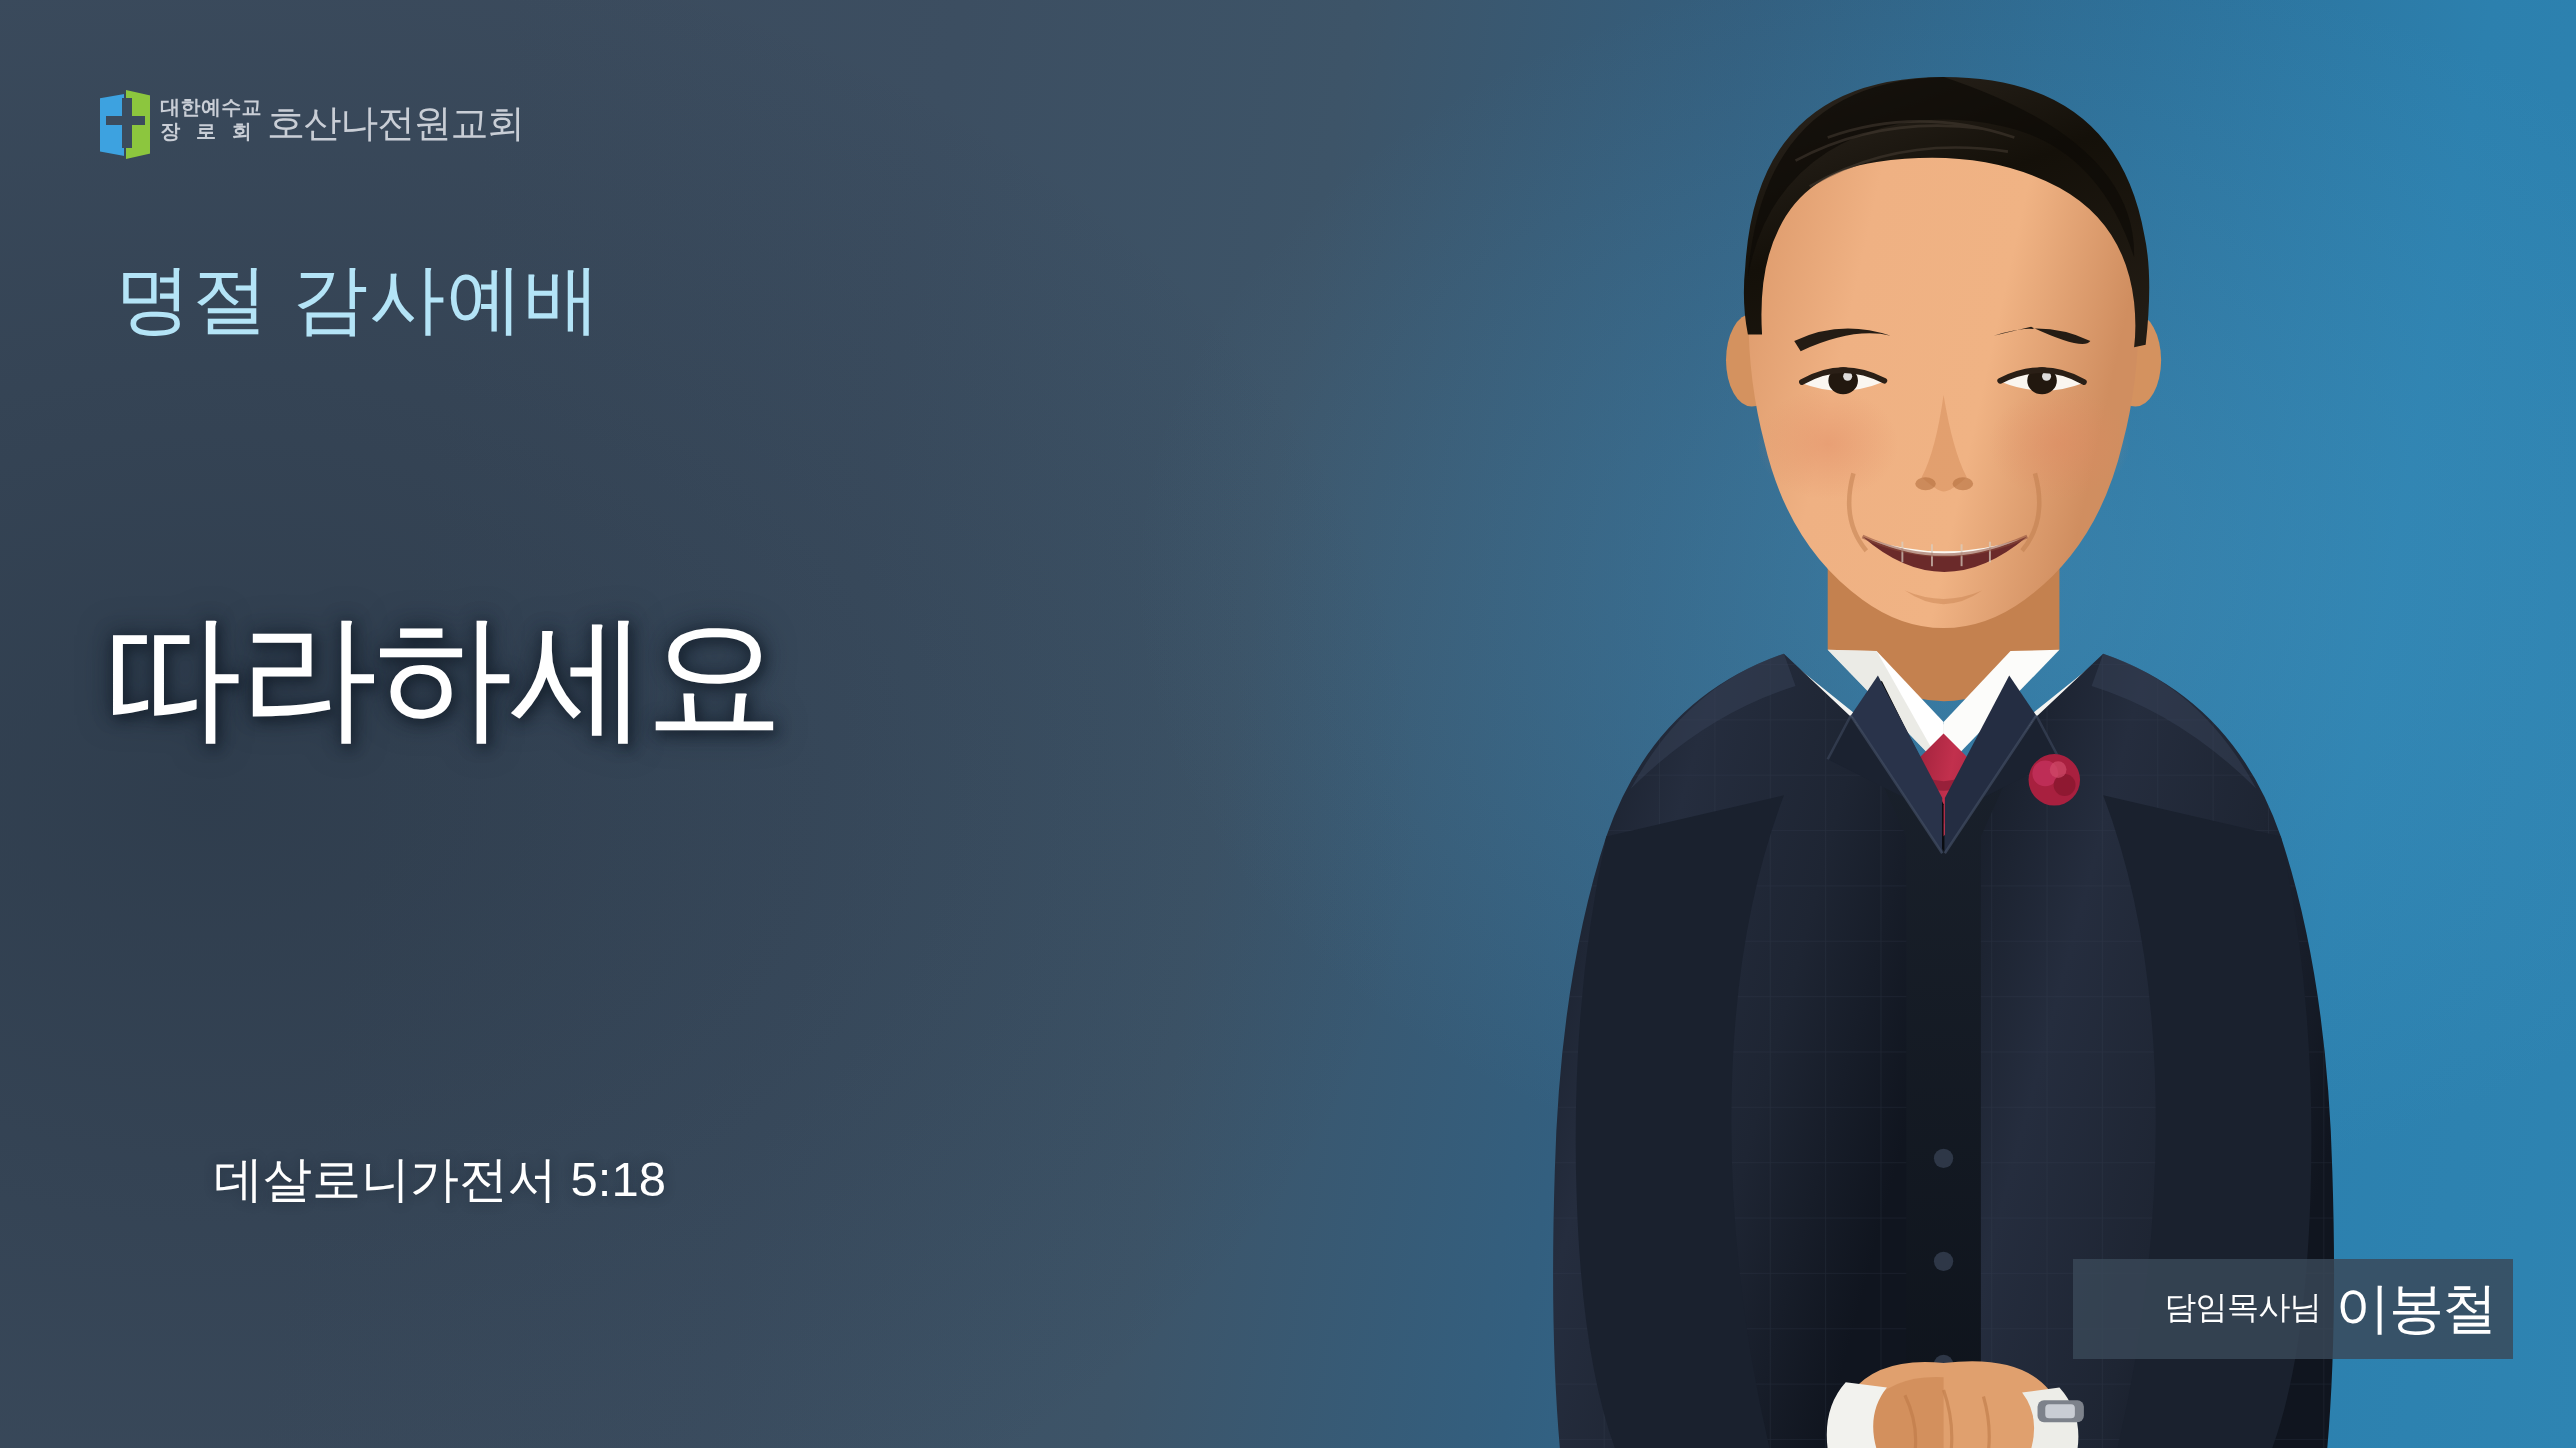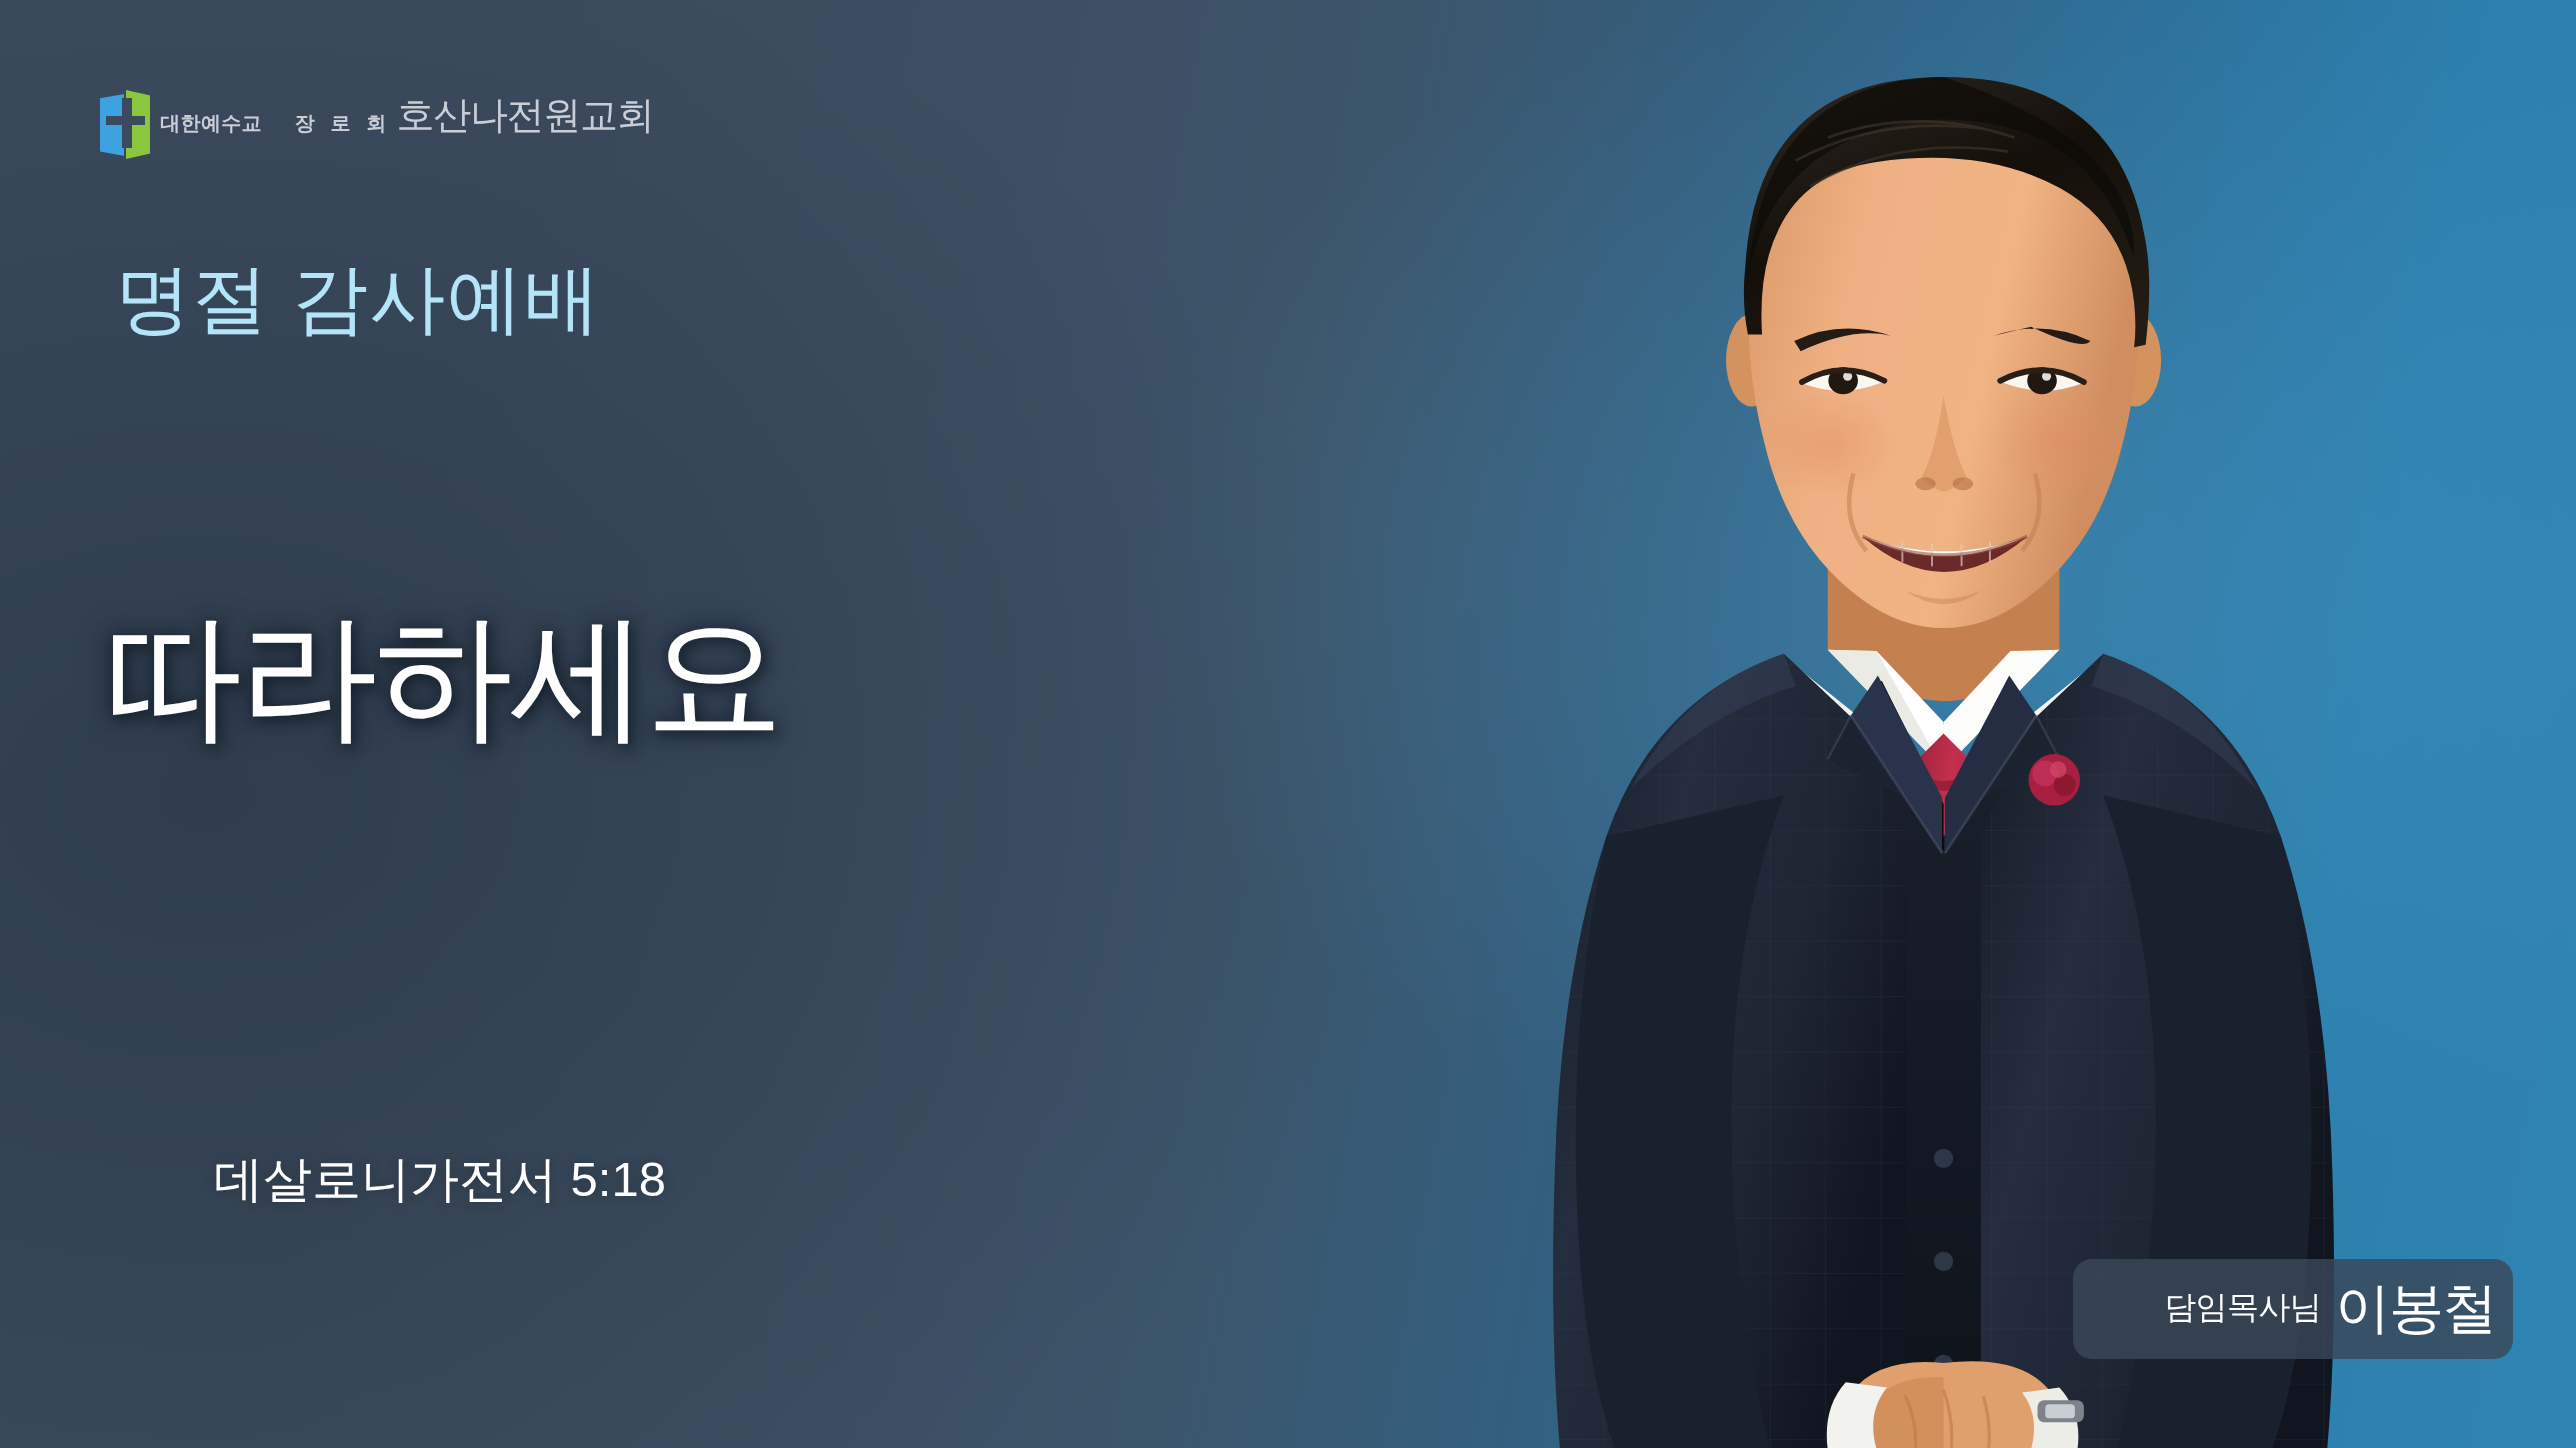--- a/index.html
+++ b/index.html
@@ -79,24 +79,23 @@
     background: #3b4b5d;
   }
 
   .logo-text {
     display: flex;
     align-items: flex-end;
     margin-top: 6.4px;
   }
   .logo-denom {
     display: flex;
-    flex-direction: row;
+    flex-direction: column;
     justify-content: flex-end;
     margin-right: 5.1px;
-    gap: 33px;
   }
   .logo-denom span {
     color: #c9ced6;
     font-size: 20px;
     font-weight: 700;
     line-height: 1.18;
     letter-spacing: 0.3px;
     white-space: nowrap;
   }
   .logo-denom .ln2 {
@@ -176,21 +175,20 @@
     left: 2073px;
     top: 1259px;
     width: 440px;
     height: 100px;
     background: rgba(57,72,88,0.82);
     display: flex;
     align-items: center;
     justify-content: flex-end;
     padding-right: 16.7px;
     gap: 14px;
-    border-radius: 19px;
   }
   .speaker-role {
     color: #ffffff;
     font-size: 32px;
     font-weight: 400;
     letter-spacing: -0.6px;
     white-space: nowrap;
     padding-bottom: 2.6px;
   }
   .speaker-name {

